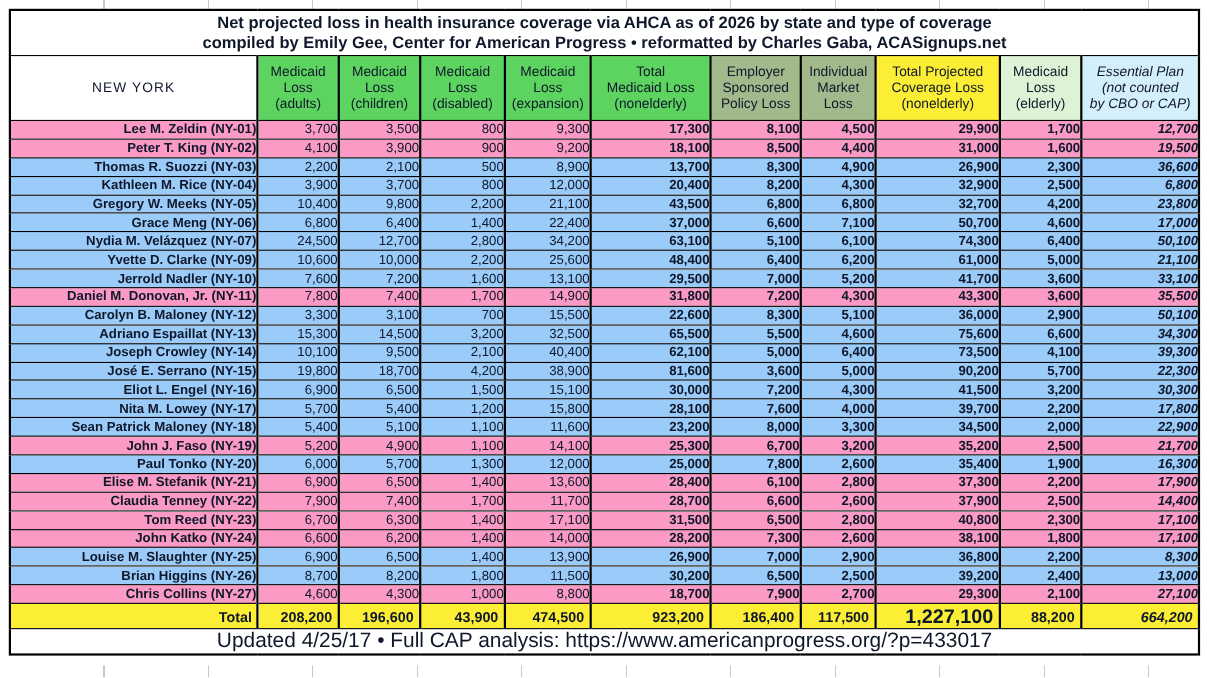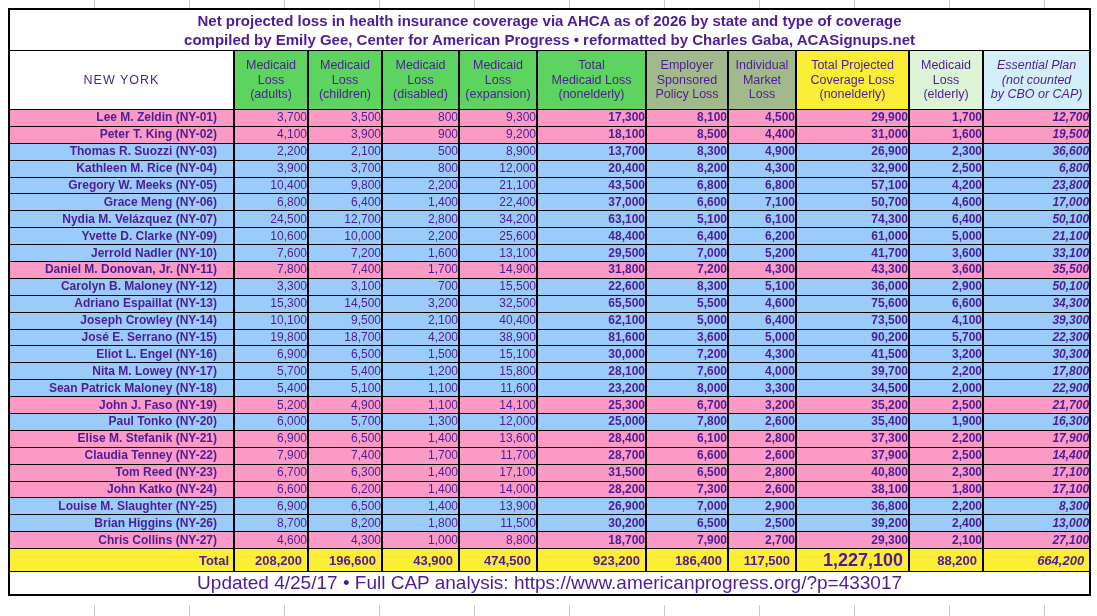--- a/index.html
+++ b/index.html
@@ -1,18 +1,18 @@
 <!DOCTYPE html>
 <html style="--pink: #FA9AC5; --blue: #9ACBF9; --green: #5DD45F; --olive: #A2B98C; --yellow: #FCED35; --pgreen: #DDF3D5; --cyan: #D3EFFA;"><head>
 <meta charset="utf-8">
 <style>
   html,body{margin:0;padding:0;background:#ffffff;}
   .canvas{
     position:relative;width:1097px;height:616px;background:#ffffff;
-    overflow:hidden;font-family:"Liberation Sans",sans-serif;color:#4c1d95;
+    overflow:hidden;font-family:"Liberation Sans",sans-serif;color:#0f172a;
   }
   
   .grid-strip{
     position:absolute;left:0;width:1097px;
     background:repeating-linear-gradient(90deg,transparent 0 94px,#c9c9c9 94px 95px);
   }
   .grid-strip.top{top:0;height:8px;}
   .grid-strip.bottom{top:605px;height:11px;}
 
   table.sheet{
@@ -35,21 +35,21 @@
   th.h-green-bold{background:var(--green);font-weight:bold;}
   th.h-olive{background:var(--olive);font-weight:bold;}
   th.h-yellow{background:var(--yellow);font-weight:bold;}
   th.h-pgreen{background:var(--pgreen);font-weight:bold;}
   th.h-cyan{background:var(--cyan);font-style:italic;}
 
   tbody td{height:15.9px;font-size:12px;line-height:15px;text-align:right;
     padding-right:5px;vertical-align:middle;}
   tbody tr.r td{background:var(--pink);}
   tbody tr.d td{background:var(--blue);}
-  tbody td.name{font-weight:bold;padding-right:16px;}
+  tbody td.name{font-weight:bold;padding-right:0;}
   tbody td.bold{font-weight:bold;}
   tbody td.ital{font-weight:bold;font-style:italic;}
 
   tr.total-row td{height:22px;background:var(--yellow);font-weight:bold;
     font-size:13px;text-align:right;padding-right:5px;vertical-align:middle;}
   tr.total-row td.name{padding-right:4px;}
   tr.total-row td.big{font-size:18px;}
   tr.total-row td.ital{font-style:italic;}
 
   tr.footer-row td{height:21px;background:#fff;text-align:center;
@@ -169,21 +169,21 @@
     </tr>
         <tr class="d">
       <td class="name">Gregory W. Meeks (NY-05)</td>
       <td>10,400</td>
       <td>9,800</td>
       <td>2,200</td>
       <td>21,100</td>
       <td class="bold">43,500</td>
       <td class="bold">6,800</td>
       <td class="bold">6,800</td>
-      <td class="bold">57,100</td>
+      <td class="bold">32,700</td>
       <td class="bold">4,200</td>
       <td class="ital">23,800</td>
     </tr>
         <tr class="d">
       <td class="name">Grace Meng (NY-06)</td>
       <td>6,800</td>
       <td>6,400</td>
       <td>1,400</td>
       <td>22,400</td>
       <td class="bold">37,000</td>

